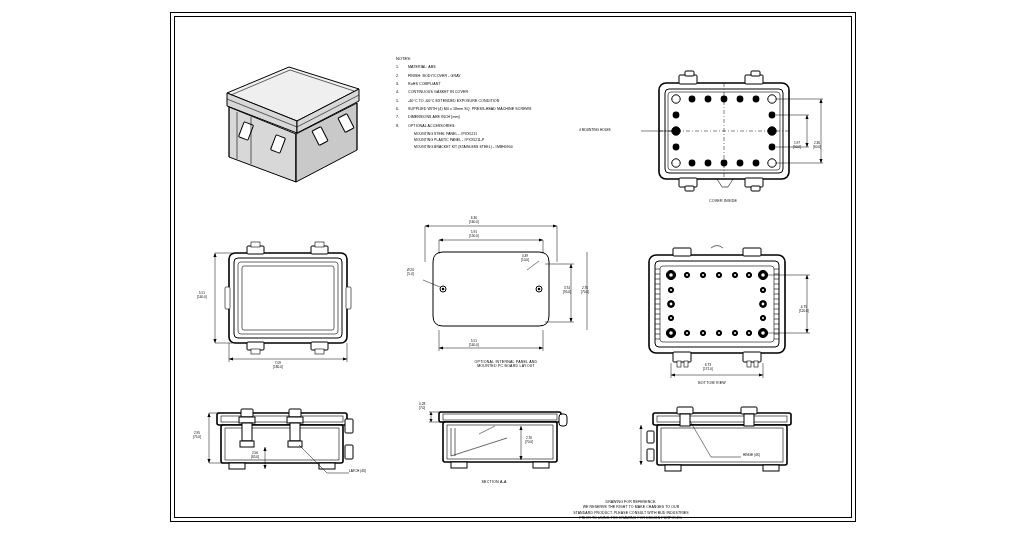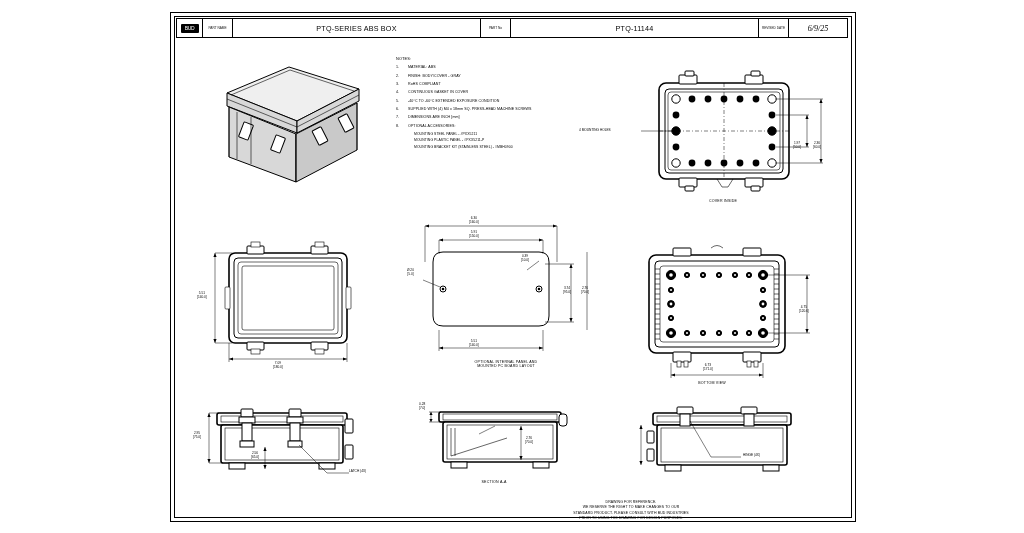--- a/index.html
+++ b/index.html
@@ -55,33 +55,20 @@
 <body>
 
 <div id="page">
 
   <div class="side-pad l"></div>
   <div class="side-pad r"></div>
 
   <div class="sheet-outer">
     <div class="sheet-inner"></div>
 
-    <div class="titlebar">
-      <div class="tb-cell tb-logo">
-        <div class="logomark">
-          <span>BUD</span>
-        </div>
-      </div>
-      <div class="tb-cell tb-lbl">PART NAME</div>
-      <div class="tb-cell tb-flex tb-val">PTQ-SERIES ABS BOX</div>
-      <div class="tb-cell tb-lbl">PART No</div>
-      <div class="tb-cell tb-flex tb-val">PTQ-11144</div>
-      <div class="tb-cell tb-lbl">REVISED DATE</div>
-      <div class="tb-cell tb-date">6/9/25</div>
-    </div>
 
     <div class="notes">
       <div class="ntitle">NOTES:</div>
       <ol>
         <li>
             <span class="num">1.</span>
             <span>MATERIAL: ABS</span>
           </li>
         <li>
             <span class="num">2.</span>

